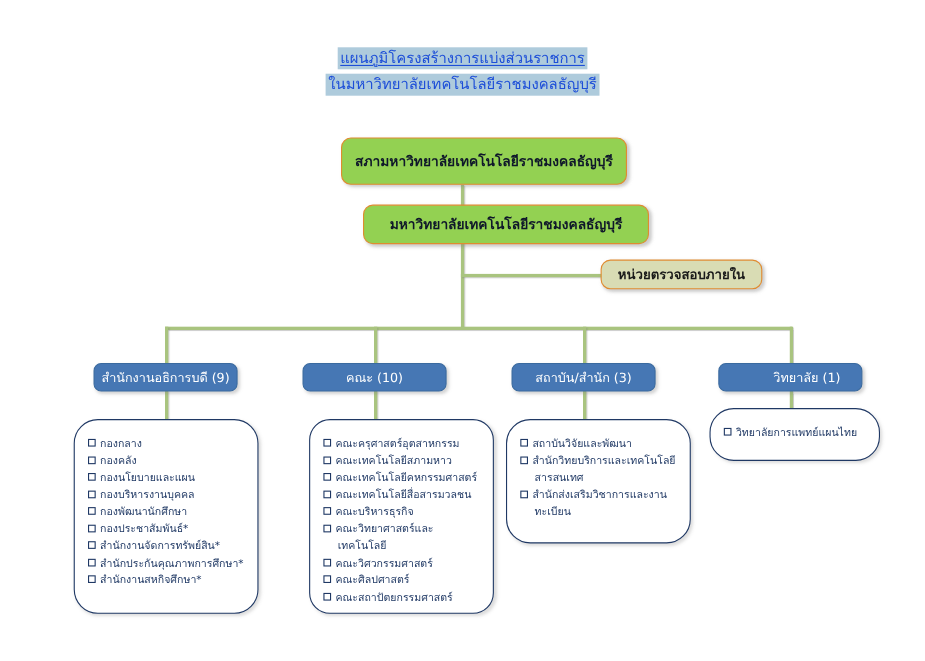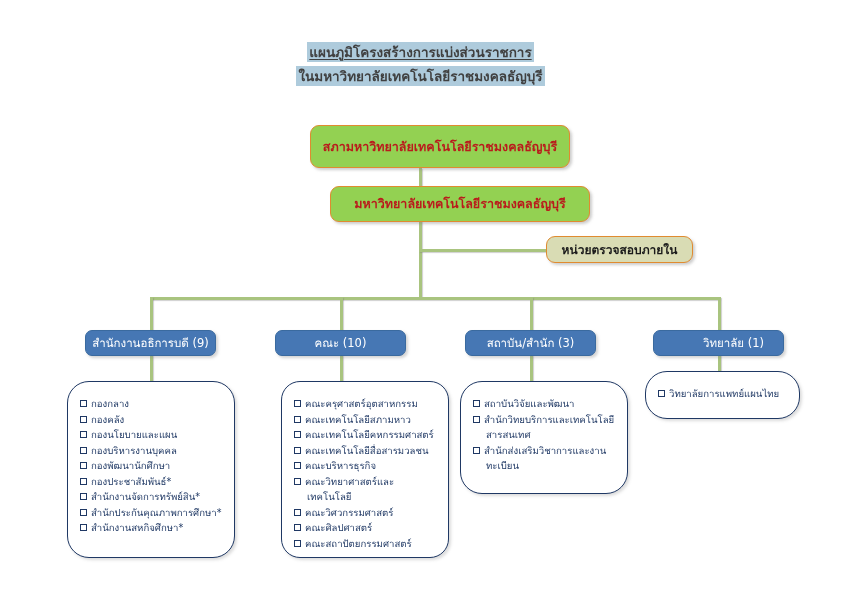--- a/index.html
+++ b/index.html
@@ -25,23 +25,23 @@
     position: absolute;
     left: 0;
     top: 40px;
     width: 841px;
     text-align: center;
     line-height: 1.5;
   }
   .title-line {
     display: inline-block;
     background: #aecbdc;
-    color: #404040;
+    color: #1d4ed8;
     font-size: 13.5px;
-    font-weight: bold;
+    font-weight: normal;
     padding: 0 2px;
     letter-spacing: 0px;
   }
   .title-line.underlined {
     text-decoration: underline;
     text-decoration-thickness: 1px;
     text-underline-offset: 2px;
   }
   #title-l1-wrap, #title-l2-wrap { display: block; }
 
@@ -54,21 +54,21 @@
   .conn-v { width: 3px; }
   .conn-h { height: 3px; }
 
   
   .node-green {
     position: absolute;
     box-sizing: border-box;
     background: #93d152;
     border: 1.6px solid #e08b30;
     border-radius: 9px;
-    color: #b91c1c;
+    color: #0f172a;
     font-size: 12.5px;
     font-weight: bold;
     display: flex;
     align-items: center;
     justify-content: center;
     text-align: center;
     box-shadow: 2px 2px 3px rgba(130,130,130,0.4);
   }
 
   

